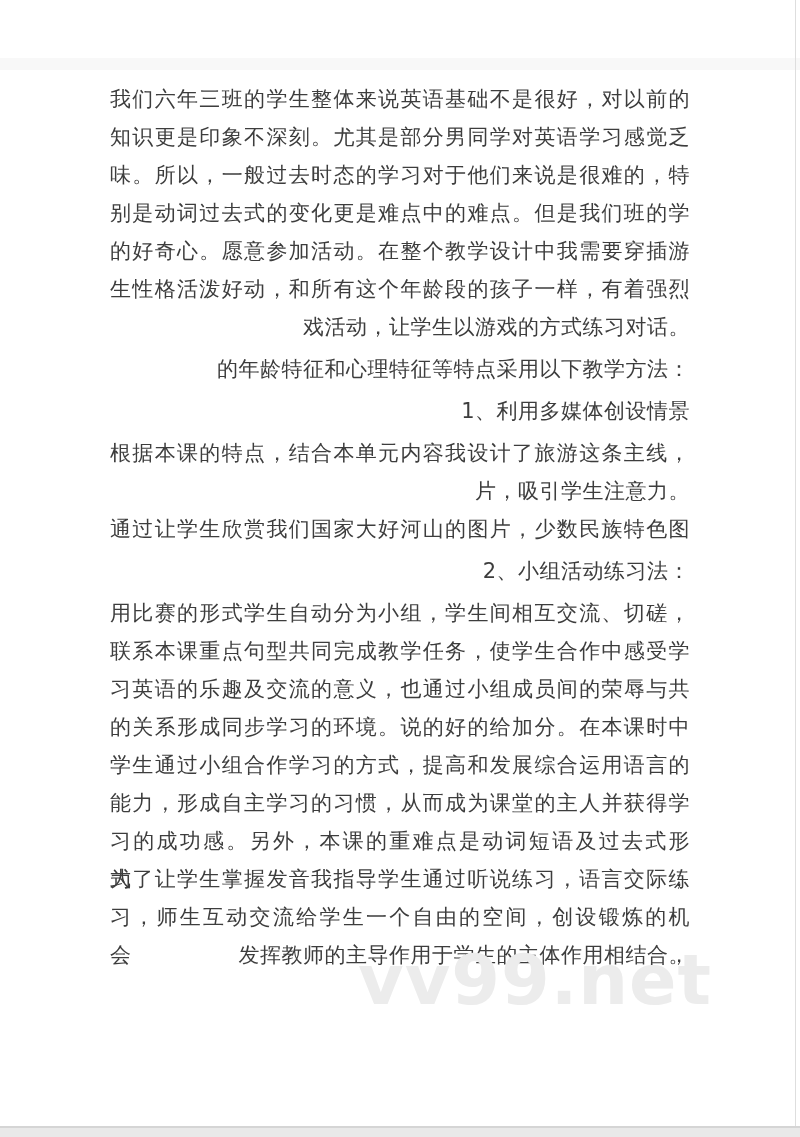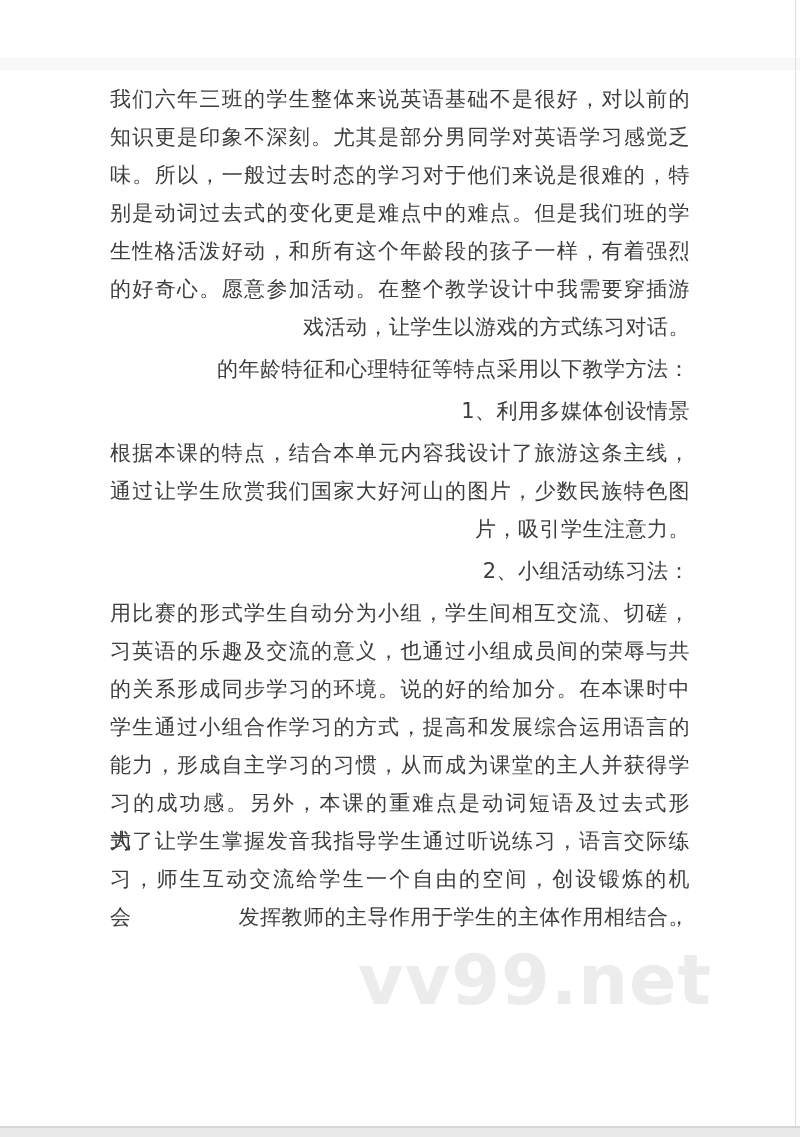--- a/index.html
+++ b/index.html
@@ -96,40 +96,41 @@
 <div class="page">
   <div class="top-seam"></div>
 
   <div class="doc-text">
 
   <div class="paragraph">
         <div class="line justified">我们六年三班的学生整体来说英语基础不是很好，对以前的</div>
         <div class="line justified">知识更是印象不深刻。尤其是部分男同学对英语学习感觉乏</div>
         <div class="line justified">味。所以，一般过去时态的学习对于他们来说是很难的，特</div>
         <div class="line justified">别是动词过去式的变化更是难点中的难点。但是我们班的学</div>
+        <div class="line justified">的好奇心。愿意参加活动。在整个教学设计中我需要穿插游</div>
         <div class="line justified">生性格活泼好动，和所有这个年龄段的孩子一样，有着强烈</div>
-        <div class="line justified">的好奇心。愿意参加活动。在整个教学设计中我需要穿插游</div>
         <div class="line">戏活动，让学生以游戏的方式练习对话。</div>
       </div>
       <div class="paragraph">
         <div class="line">的年龄特征和心理特征等特点采用以下教学方法：</div>
       </div>
       <div class="paragraph">
         <div class="line">1、利用多媒体创设情景</div>
       </div>
       <div class="paragraph">
         <div class="line justified">根据本课的特点，结合本单元内容我设计了旅游这条主线，</div>
+        <div class="line">片，吸引学生注意力。</div>
         <div class="line justified">通过让学生欣赏我们国家大好河山的图片，少数民族特色图</div>
-        <div class="line">片，吸引学生注意力。</div>
       </div>
       <div class="paragraph">
         <div class="line">2、小组活动练习法：</div>
       </div>
       <div class="paragraph">
         <div class="line justified">用比赛的形式学生自动分为小组，学生间相互交流、切磋，</div>
+        <div class="line justified">联系本课重点句型共同完成教学任务，使学生合作中感受学</div>
         <div class="line justified">习英语的乐趣及交流的意义，也通过小组成员间的荣辱与共</div>
         <div class="line justified">的关系形成同步学习的环境。说的好的给加分。在本课时中</div>
         <div class="line justified">学生通过小组合作学习的方式，提高和发展综合运用语言的</div>
         <div class="line justified">能力，形成自主学习的习惯，从而成为课堂的主人并获得学</div>
         <div class="line justified">习的成功感。另外，本课的重难点是动词短语及过去式形式，</div>
         <div class="line justified">为了让学生掌握发音我指导学生通过听说练习，语言交际练</div>
         <div class="line justified">习，师生互动交流给学生一个自由的空间，创设锻炼的机会，</div>
         <div class="line">发挥教师的主导作用于学生的主体作用相结合。</div>
       </div>
     </div>

